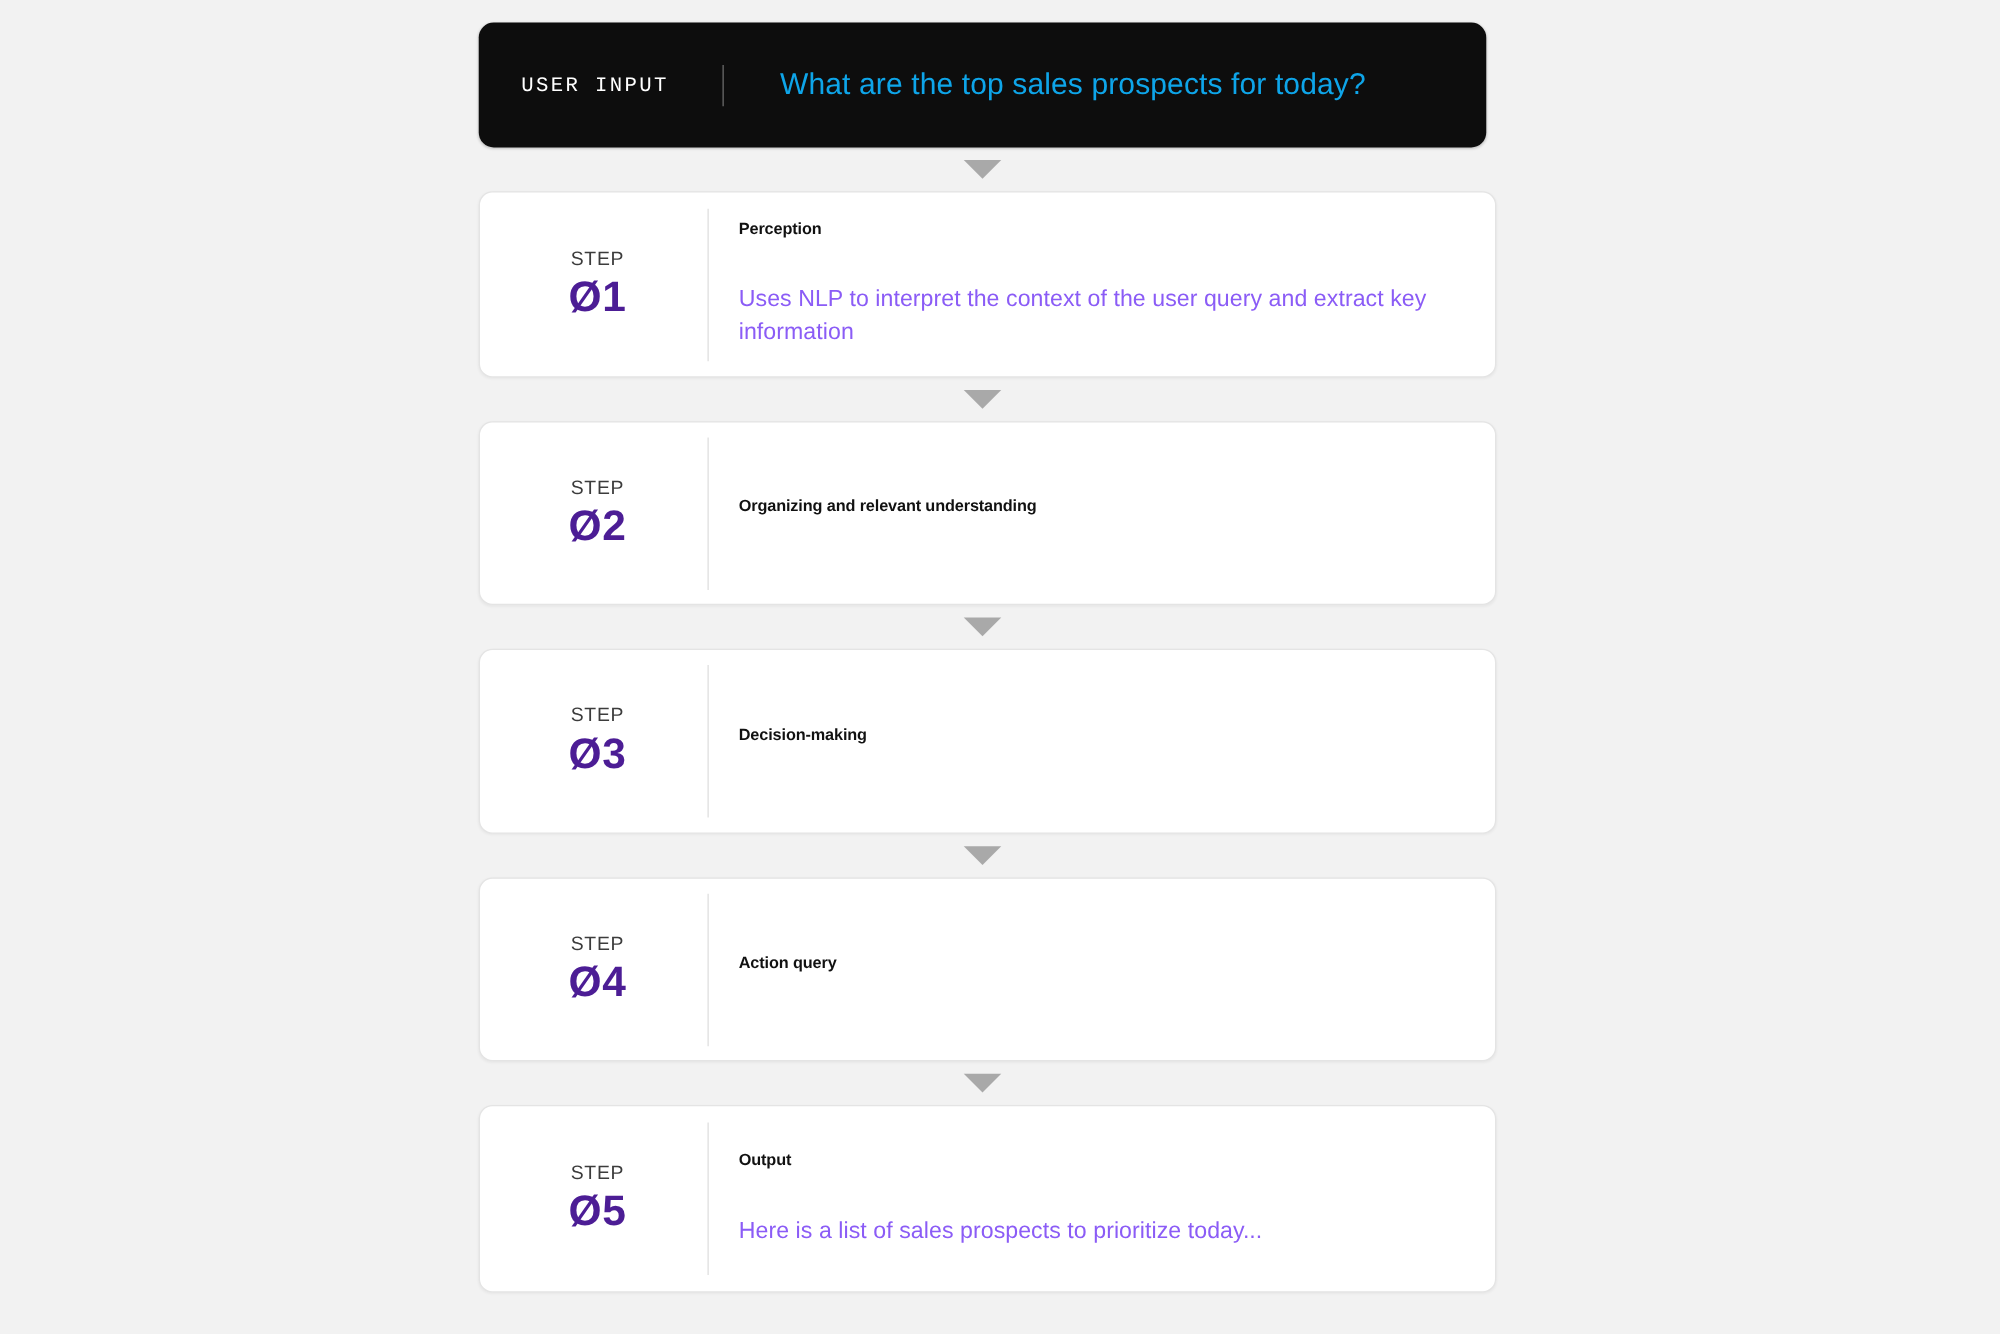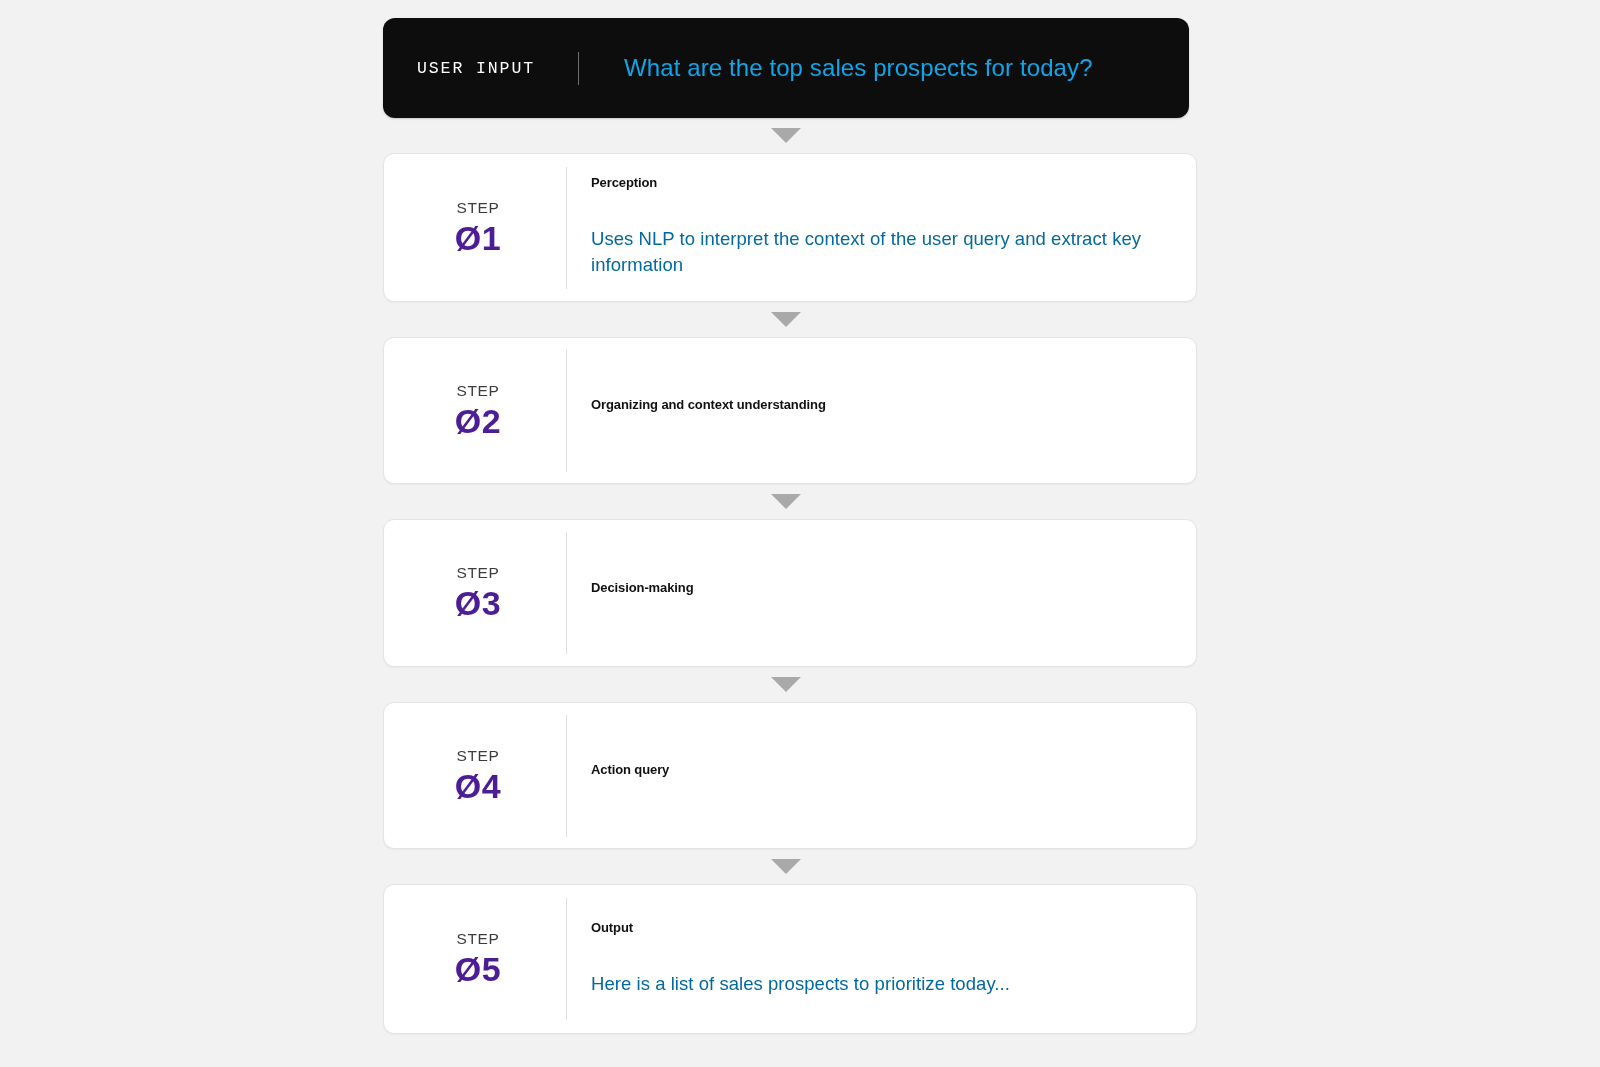--- a/index.html
+++ b/index.html
@@ -132,21 +132,21 @@
   .step-title {
     font-size: 13px;
     font-weight: 700;
     color: #111111;
     letter-spacing: -0.1px;
     margin-bottom: 10px;
     line-height: 1.15;
   }
   .step-desc {
     font-size: 18.5px;
-    color: #0369a1;
+    color: #8b5cf6;
     line-height: 1.42;
     letter-spacing: 0.05px;
     max-width: 600px;
     margin-top: 35px;
   }
   .step-desc.narrow { max-width: 480px; }
   .step-desc.wide { max-width: 610px; }
 </style>
 </head>
 <body>
@@ -179,21 +179,21 @@
     <span class="arrow-down"></span>
   </div>
 
   <div class="step-card h-b">
     <div class="step-index">
       <div class="step-word">STEP</div>
       <div class="step-number">Ø2</div>
     </div>
     <span class="vbar-dark"></span>
     <div class="step-body">
-      <div class="step-title">Organizing and context understanding</div>
+      <div class="step-title">Organizing and relevant understanding</div>
     </div>
   </div>
 
   <div class="connector">
     <span class="arrow-down"></span>
   </div>
 
   <div class="step-card h-c">
     <div class="step-index">
       <div class="step-word">STEP</div>

